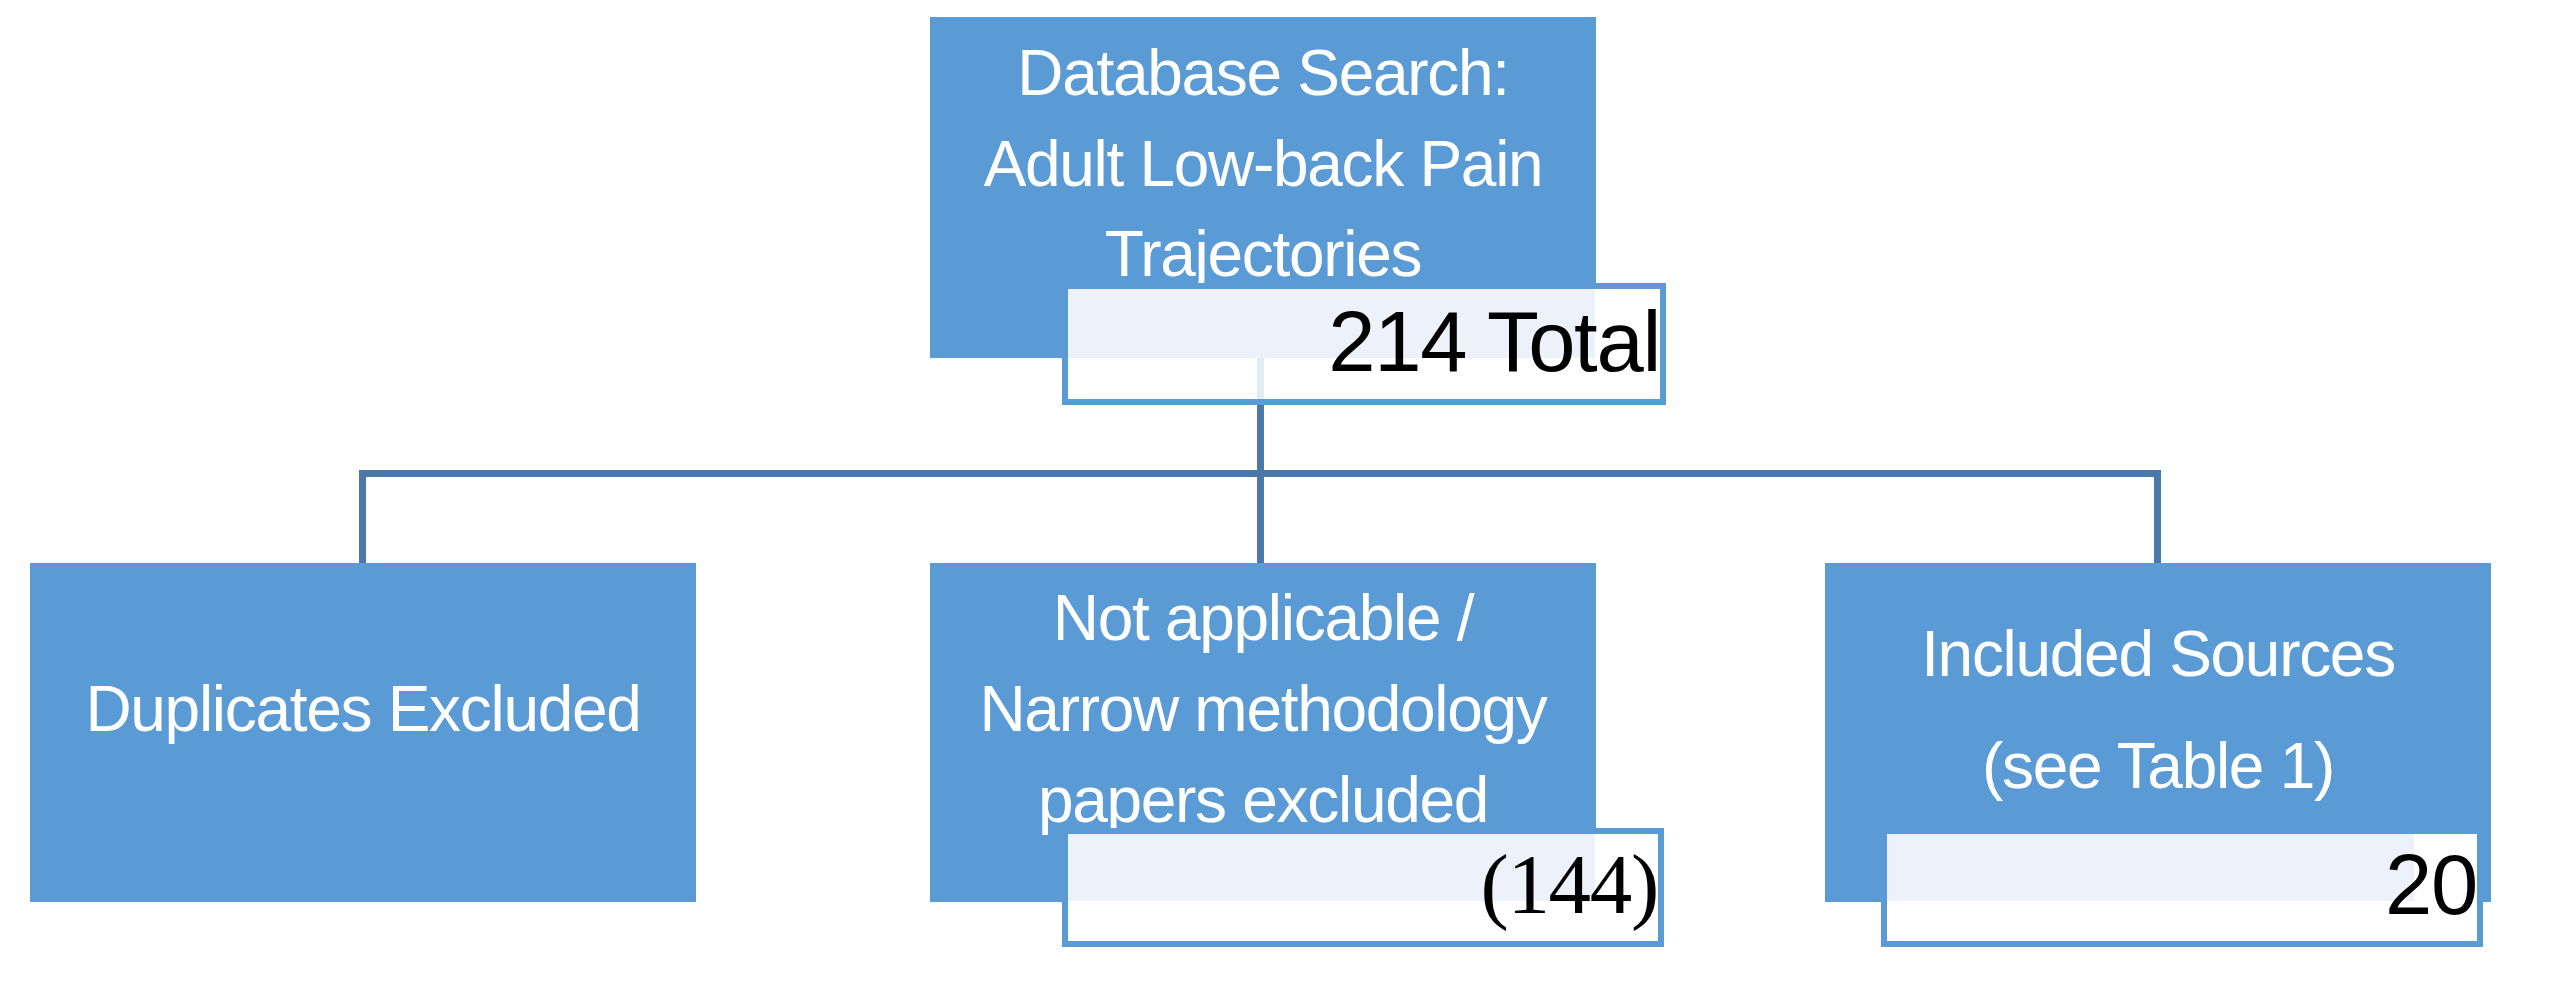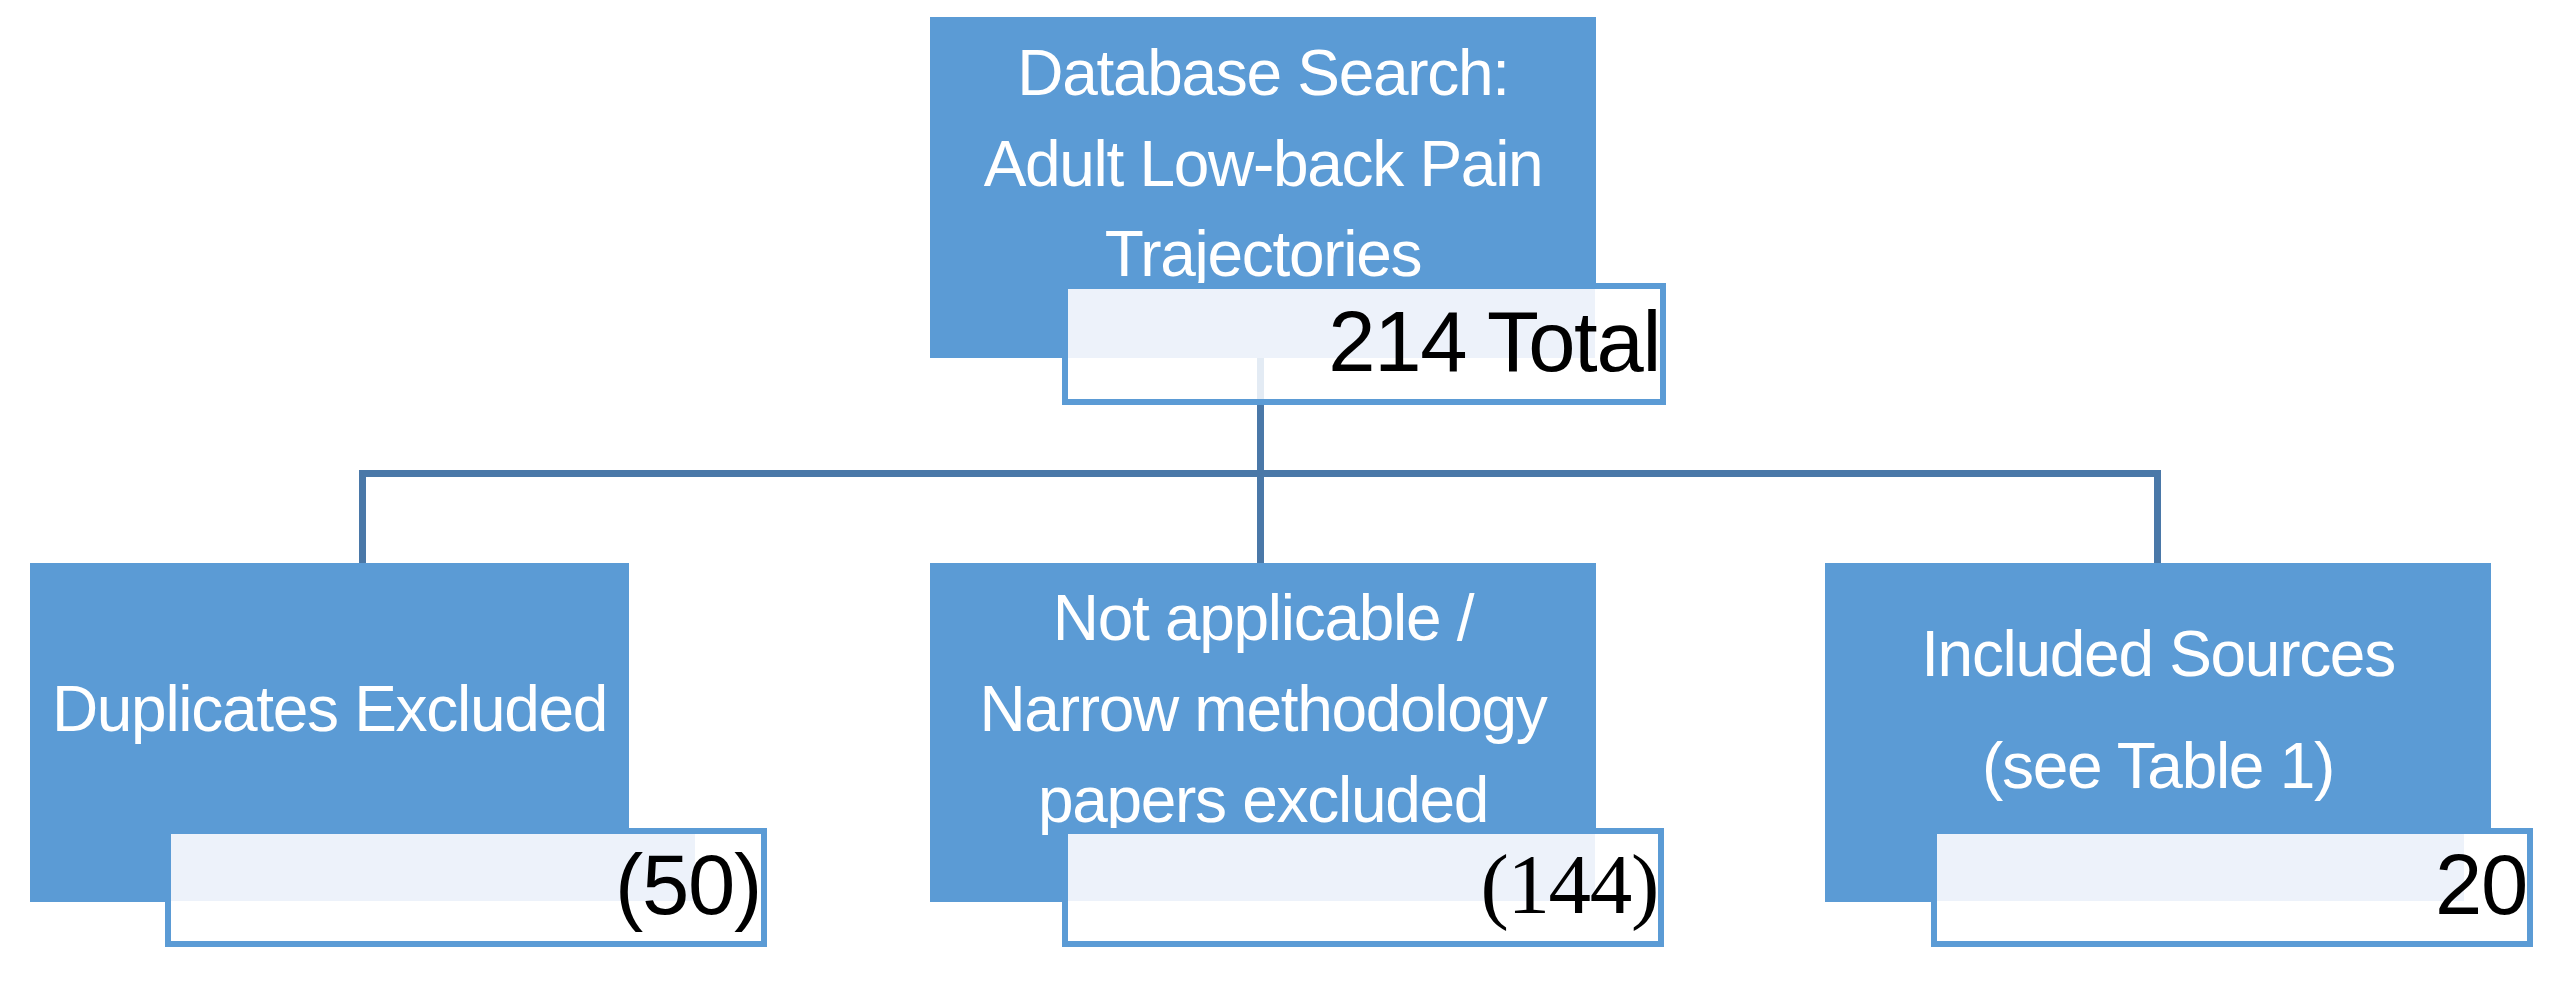--- a/index.html
+++ b/index.html
@@ -50,21 +50,21 @@
   }
   .label {
     color: var(--label-text);
     font-size: 64px;
     line-height: 1.42;
     letter-spacing: -1.3px;
     white-space: pre-line;
   }
   .label.loose { line-height: 1.75; }
   .box-root     { left: 930px; top: 16.5px;  width: 666px; height: 341px; }
-  .box-left     { left: 30px;   top: 563px; width: 599px; height: 339px; }
+  .box-left     { left: 30px;   top: 563px; width: 666px; height: 339px; }
   .box-middle   { left: 930px; top: 563px; width: 666px; height: 339px; justify-content: center; }
   .box-right    { left: 1825px; top: 563px; width: 666px; height: 339px; }
   
   .valuebox {
     position: absolute;
     background: var(--value-box-bg);
     border: 6px solid var(--box-border);
     box-sizing: border-box;
     display: flex;
     align-items: center;
@@ -84,21 +84,21 @@
     position: relative;
     color: var(--value-text);
     font-size: 85px;
     letter-spacing: -1.3px;
     line-height: 1;
     padding-bottom: 5.3px;
   }
   .val-root   { left: 1062px; top: 283px;  width: 604px; height: 122px; }
   .val-left   { left: 165px;  top: 828px; width: 602px; height: 119px; }
   .val-middle { left: 1062px; top: 828px; width: 602px; height: 119px; font-family: Liberation Serif, serif; }
-  .val-right  { left: 1931px; top: 828px; width: 602px; height: 119px; }
+  .val-right  { left: 1881px; top: 828px; width: 602px; height: 119px; }
   .val-root .tint    { width: 527px; height: 69px; }
   .val-left .tint    { width: 524px; height: 67px; }
   .val-middle .tint  { width: 527px; height: 67px; }
   .val-right .tint   { width: 527px; height: 67px; }
   .val-root .faint-stem { left: 189px; top: 69px; width: 6.6px; height: 41px; }
 </style>
 </head>
 <body>
 
 <div class="stage">
@@ -116,24 +116,20 @@
   </div>
   <div class="valuebox val-root">
     <div class="tint"></div>
     <div class="faint-stem"></div>
     <div class="value">214 Total</div>
   </div>
 
   <div class="bluebox box-left">
     <div class="label">Duplicates Excluded</div>
   </div>
-  <div class="valuebox val-left">
-    <div class="tint"></div>
-    <div class="value">(50)</div>
-  </div>
 
   <div class="bluebox box-middle">
     <div class="label">Not applicable /
 Narrow methodology
 papers excluded</div>
   </div>
   <div class="valuebox val-middle">
     <div class="tint"></div>
     <div class="value">(144)</div>
   </div>

